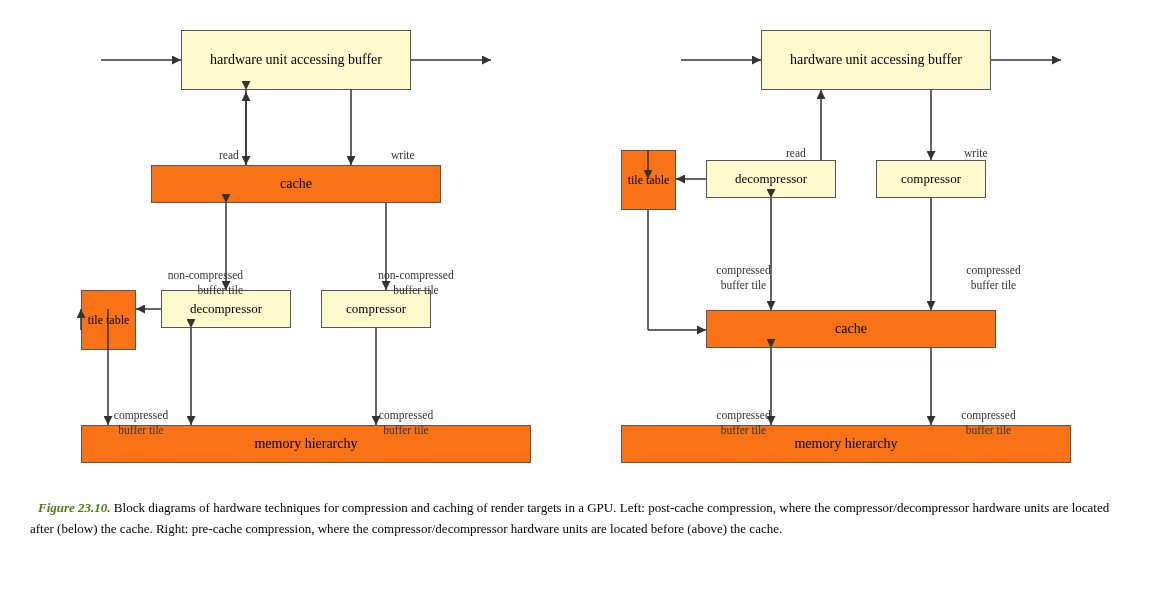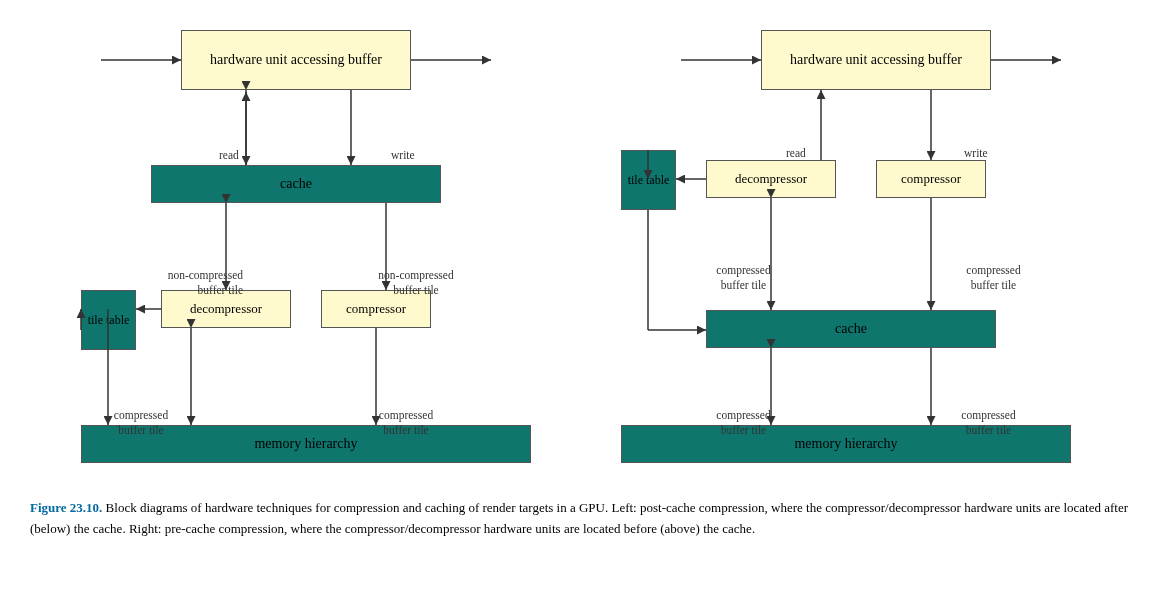--- a/index.html
+++ b/index.html
@@ -31,21 +31,21 @@
       align-items: center;
       justify-content: center;
       font-size: 13px;
       line-height: 1.3;
     }
     .box-yellow {
       background: #fffacd;
       border-color: #555;
     }
     .box-blue {
-      background: #0f766e;
+      background: #f97316;
       border-color: #555;
     }
 
     
     .arrow-label {
       position: absolute;
       font-size: 11.5px;
       text-align: center;
       line-height: 1.3;
       color: #333;
@@ -64,21 +64,23 @@
 
     
     .caption {
       margin-top: 10px;
       font-size: 13px;
       line-height: 1.6;
       max-width: 1100px;
     }
     .caption-label {
       font-weight: bold;
-      color: #0369a1;
+      font-style: italic;
+      color: #4d7c0f;
+      margin-left: 8px;
     }
   </style>
 </head>
 <body>
 
 <div class="diagrams-container">
 
   <div class="diagram">
 
     <div class="box box-yellow" style="left:110px; top:10px; width:230px; height:60px; font-size:14px;">hardware unit

